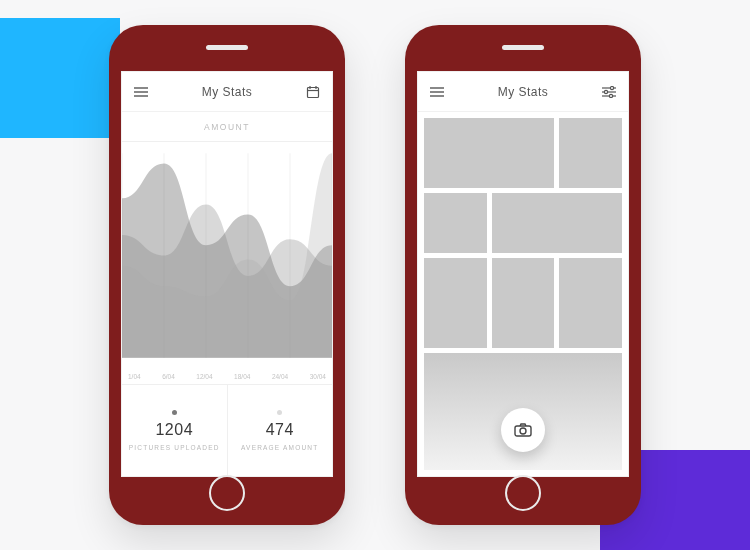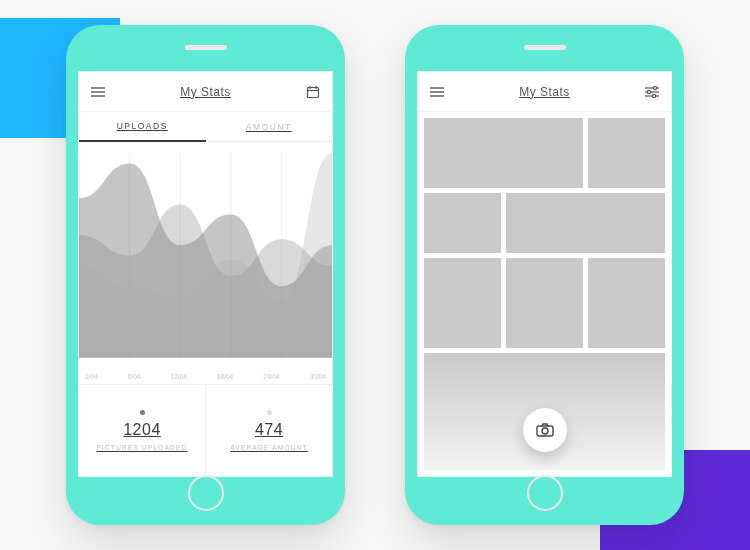--- a/index.html
+++ b/index.html
@@ -17,27 +17,26 @@
   .bg-purple {
     position: absolute; right: 0; bottom: 0;
     width: 150px; height: 100px; background: #5e2bd8;
   }
   .stage {
     position: absolute; inset: 0;
     display: flex; justify-content: center; align-items: center;
     gap: 60px;
   }
   .phone {
-    width: 279px; height: 500px;
-    background: #5eead4;
+    width: 236px; height: 500px;
+    background: #7f1d1d;
     border-radius: 34px;
     box-shadow: 0 18px 40px rgba(0,0,0,0.12), 0 2px 6px rgba(0,0,0,0.05);
     padding: 46px 12px 48px 12px;
     position: relative;
-    text-decoration: underline;
   }
   .phone::before {
     content: ""; position: absolute; top: 20px; left: 50%;
     transform: translateX(-50%);
     width: 42px; height: 5px; border-radius: 3px; background: #eaeaea;
   }
   .phone::after {
     content: ""; position: absolute; bottom: 14px; left: 50%;
     transform: translateX(-50%);
     width: 32px; height: 32px; border-radius: 50%;
@@ -149,21 +148,20 @@
           <svg width="14" height="14" viewBox="0 0 14 14">
             <rect x="1.5" y="2.5" width="11" height="10" rx="1" fill="none" stroke="#555" stroke-width="1.2"></rect>
             <line x1="4" y1="1" x2="4" y2="4" stroke="#555" stroke-width="1.2"></line>
             <line x1="10" y1="1" x2="10" y2="4" stroke="#555" stroke-width="1.2"></line>
             <line x1="1.5" y1="5.5" x2="12.5" y2="5.5" stroke="#555" stroke-width="1.2"></line>
           </svg>
         </span>
       </div>
 
       <div class="tabs">
-        <div class="tab active">UPLOADS</div>
         <div class="tab">AMOUNT</div>
       </div>
 
       <div class="chart-wrap">
         <svg id="chart-svg" viewBox="0 0 220 180" preserveAspectRatio="none">
             <line x1="0" y1="4" x2="0" y2="160" stroke="#f0f0f0" stroke-width="1"></line>
             <line x1="44" y1="4" x2="44" y2="160" stroke="#f0f0f0" stroke-width="1"></line>
             <line x1="88" y1="4" x2="88" y2="160" stroke="#f0f0f0" stroke-width="1"></line>
             <line x1="132" y1="4" x2="132" y2="160" stroke="#f0f0f0" stroke-width="1"></line>
             <line x1="176" y1="4" x2="176" y2="160" stroke="#f0f0f0" stroke-width="1"></line>

